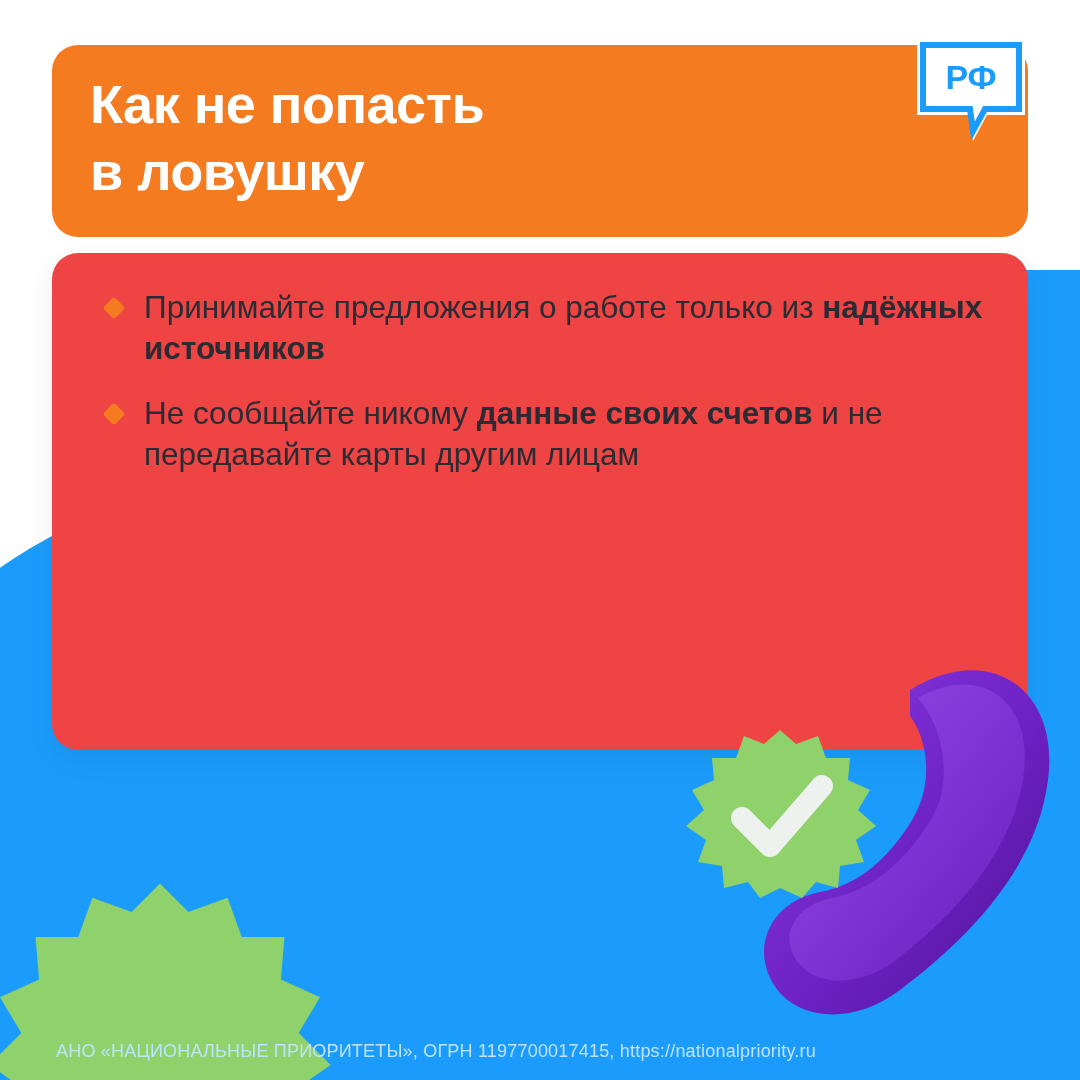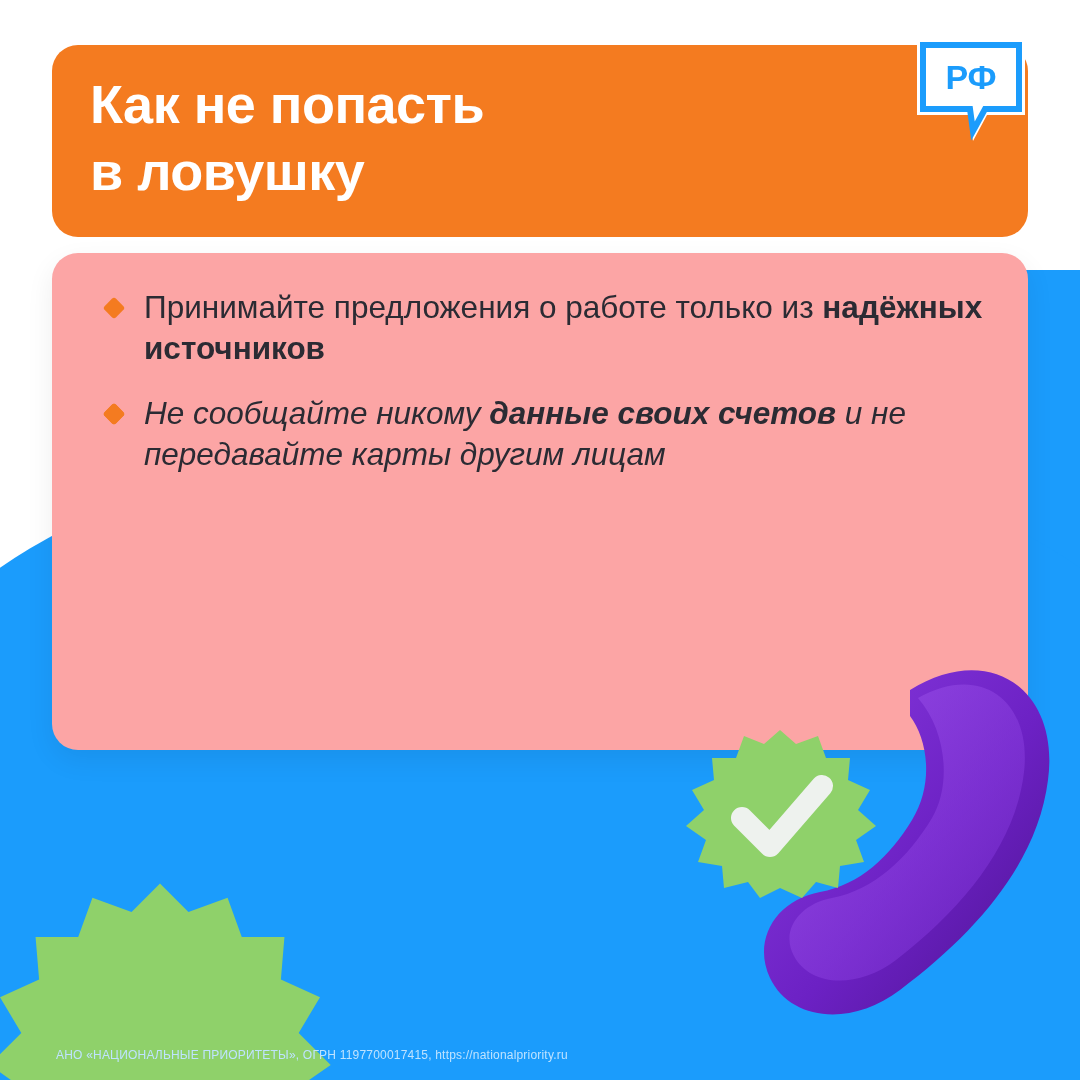--- a/index.html
+++ b/index.html
@@ -84,40 +84,40 @@
     height: 118px;
   }
 
   
   .content-card {
     position: absolute;
     left: 52px;
     top: 253px;
     width: 976px;
     height: 497px;
-    background: #fca5a5;
+    background: #ef4444;
     border-radius: 26px;
     box-shadow: 0 10px 28px rgba(0,0,0,0.07);
     box-sizing: border-box;
     padding: 34px 44px 0 44px;
   }
   .bullet-list {
     list-style: none;
     margin: 0;
     padding: 0;
   }
   .bullet-item {
     position: relative;
     padding-left: 48px;
     margin-bottom: 24px;
     color: #2b2b33;
     font-size: 31.5px;
     line-height: 1.30;
   }
-  .bullet-item:last-child { margin-bottom: 0; font-style: italic; }
+  .bullet-item:last-child { margin-bottom: 0; }
   .bullet-diamond {
     position: absolute;
     left: 10px;
     top: 13px;
     width: 16px;
     height: 16px;
     background: #f47b20;
     transform: rotate(45deg);
     border-radius: 3px;
   }
@@ -131,21 +131,21 @@
     width: 430px;
     height: 400px;
   }
 
   
   .footer {
     position: absolute;
     left: 56px;
     bottom: 18px;
     color: #bfe3ff;
-    font-size: 12px;
+    font-size: 18px;
     letter-spacing: 0.2px;
     white-space: nowrap;
   }
 </style>
 </head>
 <body>
 
 <div id="poster">
 
   <div class="bg-blue-right"></div>

